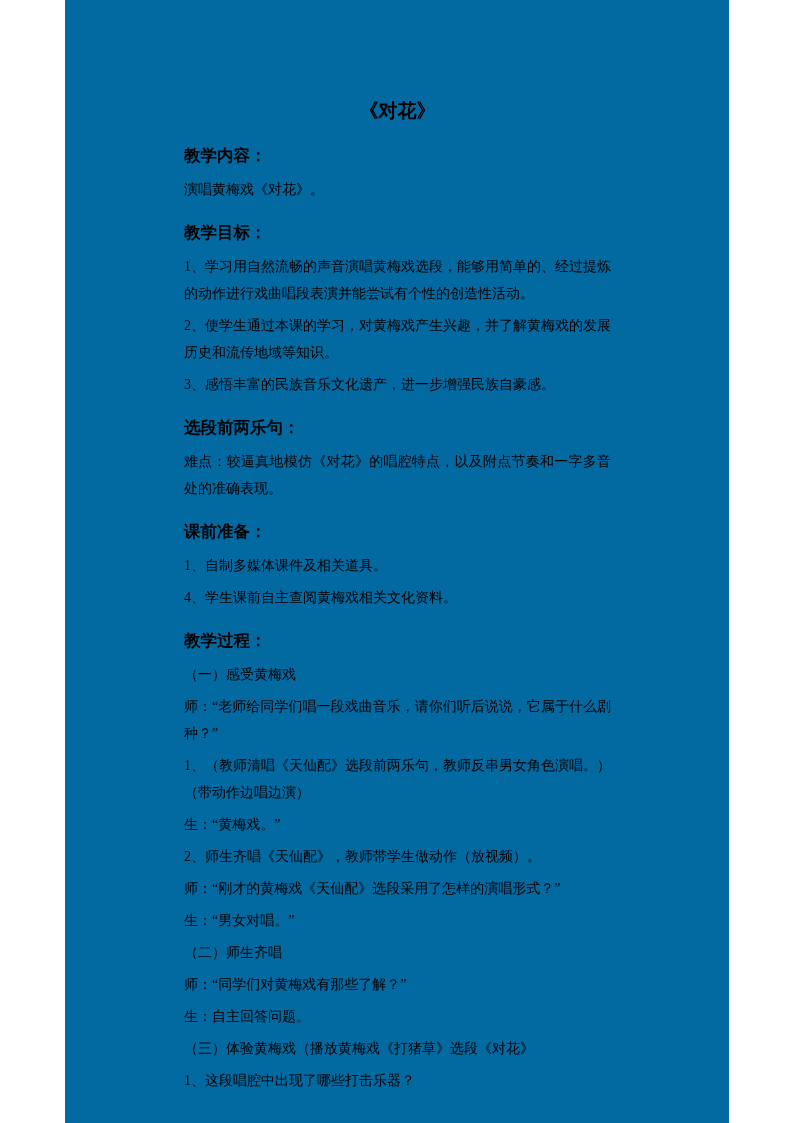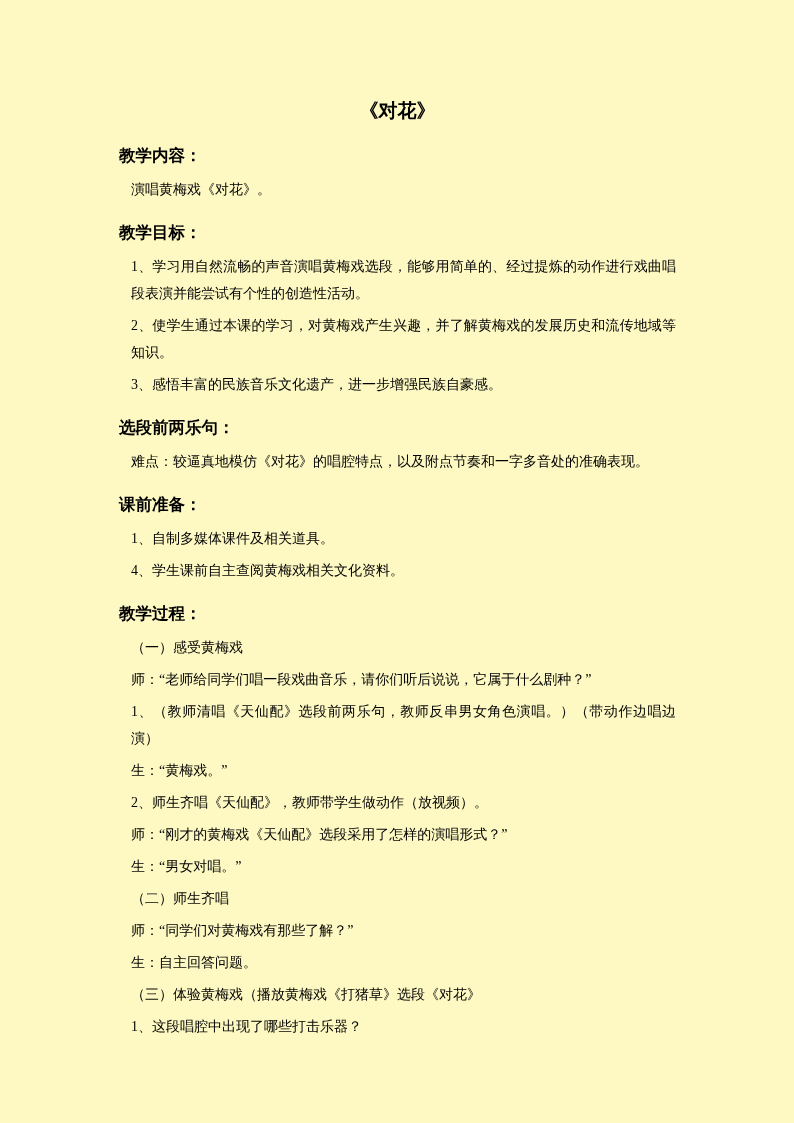--- a/index.html
+++ b/index.html
@@ -2,24 +2,24 @@
 <html><head>
 <meta charset="utf-8">
 <style>
   html, body {
     margin: 0;
     padding: 0;
     background: #ffffff;
   }
   .page {
     position: relative;
-    width: 794px;
+    width: 664px;
     height: 1123px;
     margin: 0 auto;
-    background: #fef9c3;
+    background: #0369a1;
     color: #000000;
     font-family: "Liberation Serif", "DejaVu Serif", serif;
     overflow: hidden;
     box-sizing: border-box;
   }
   .content {
     padding: 96px 118px 0 119px;
   }
   .doc-title {
     font-size: 19px;
@@ -30,21 +30,21 @@
   }
   .section-heading {
     font-size: 16.5px;
     line-height: 28px;
     font-weight: bold;
     margin: 16px 0 6px 0;
   }
   .body-line {
     font-size: 14px;
     line-height: 27px;
-    margin: 0 0 5px 12px;
+    margin: 0 0 5px 0;
     text-align: justify;
     word-break: normal;
     overflow-wrap: break-word;
   }
 </style>
 </head>
 <body>
 
 <div class="page">
   <div class="content">

